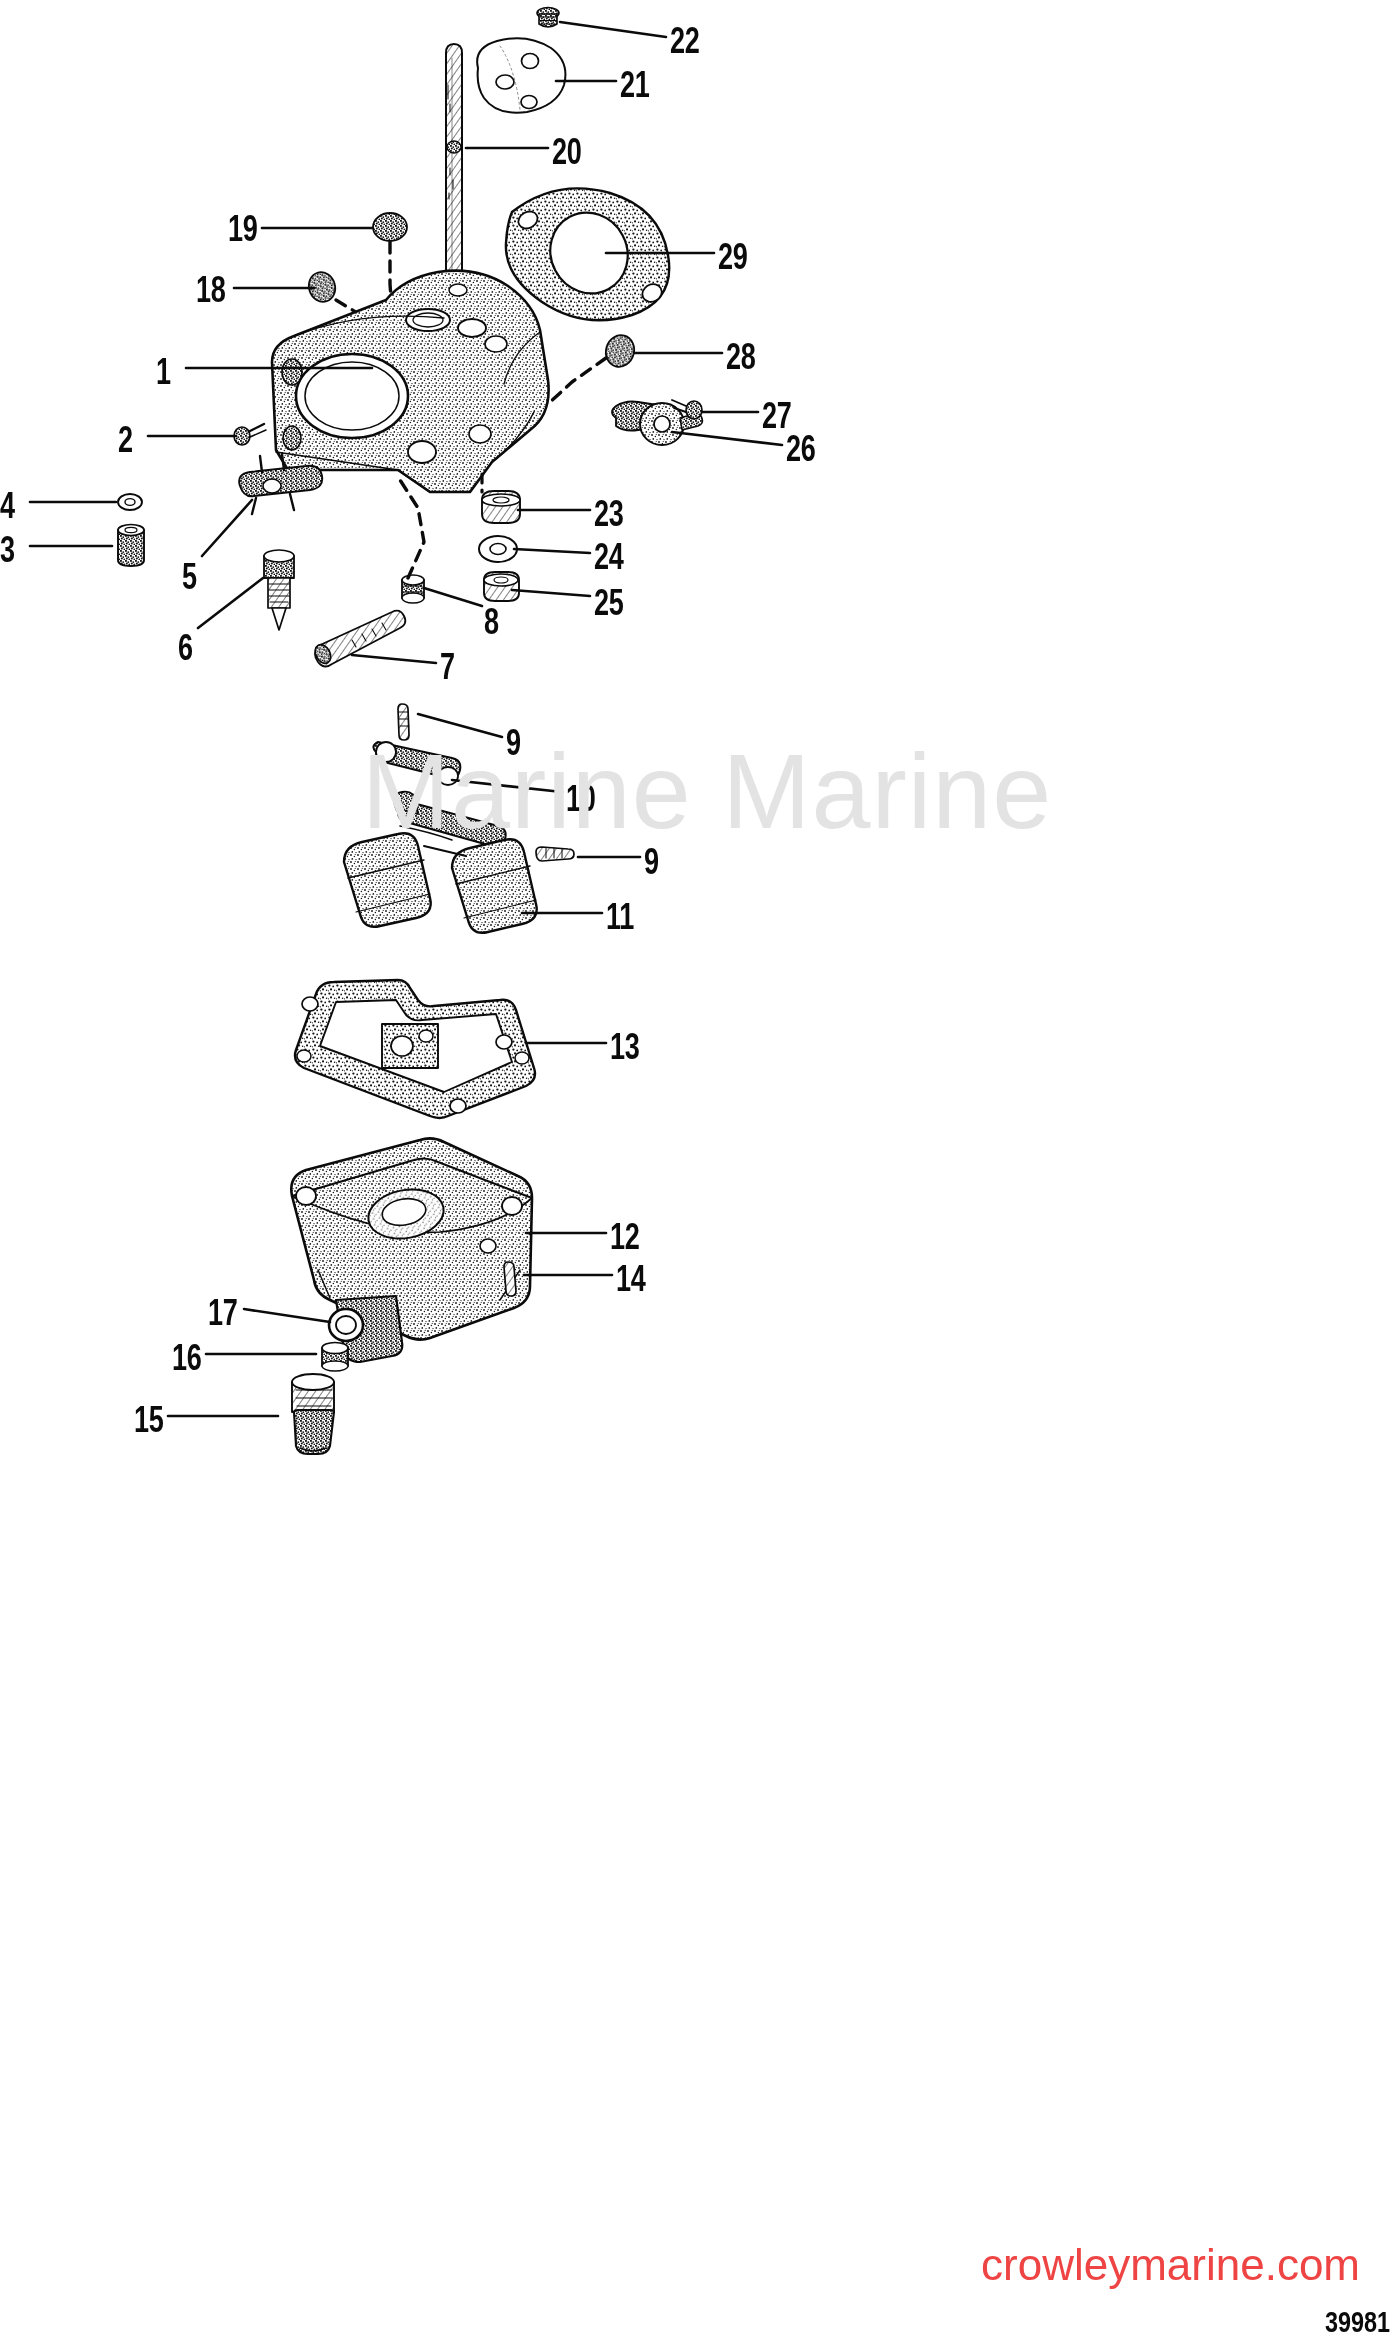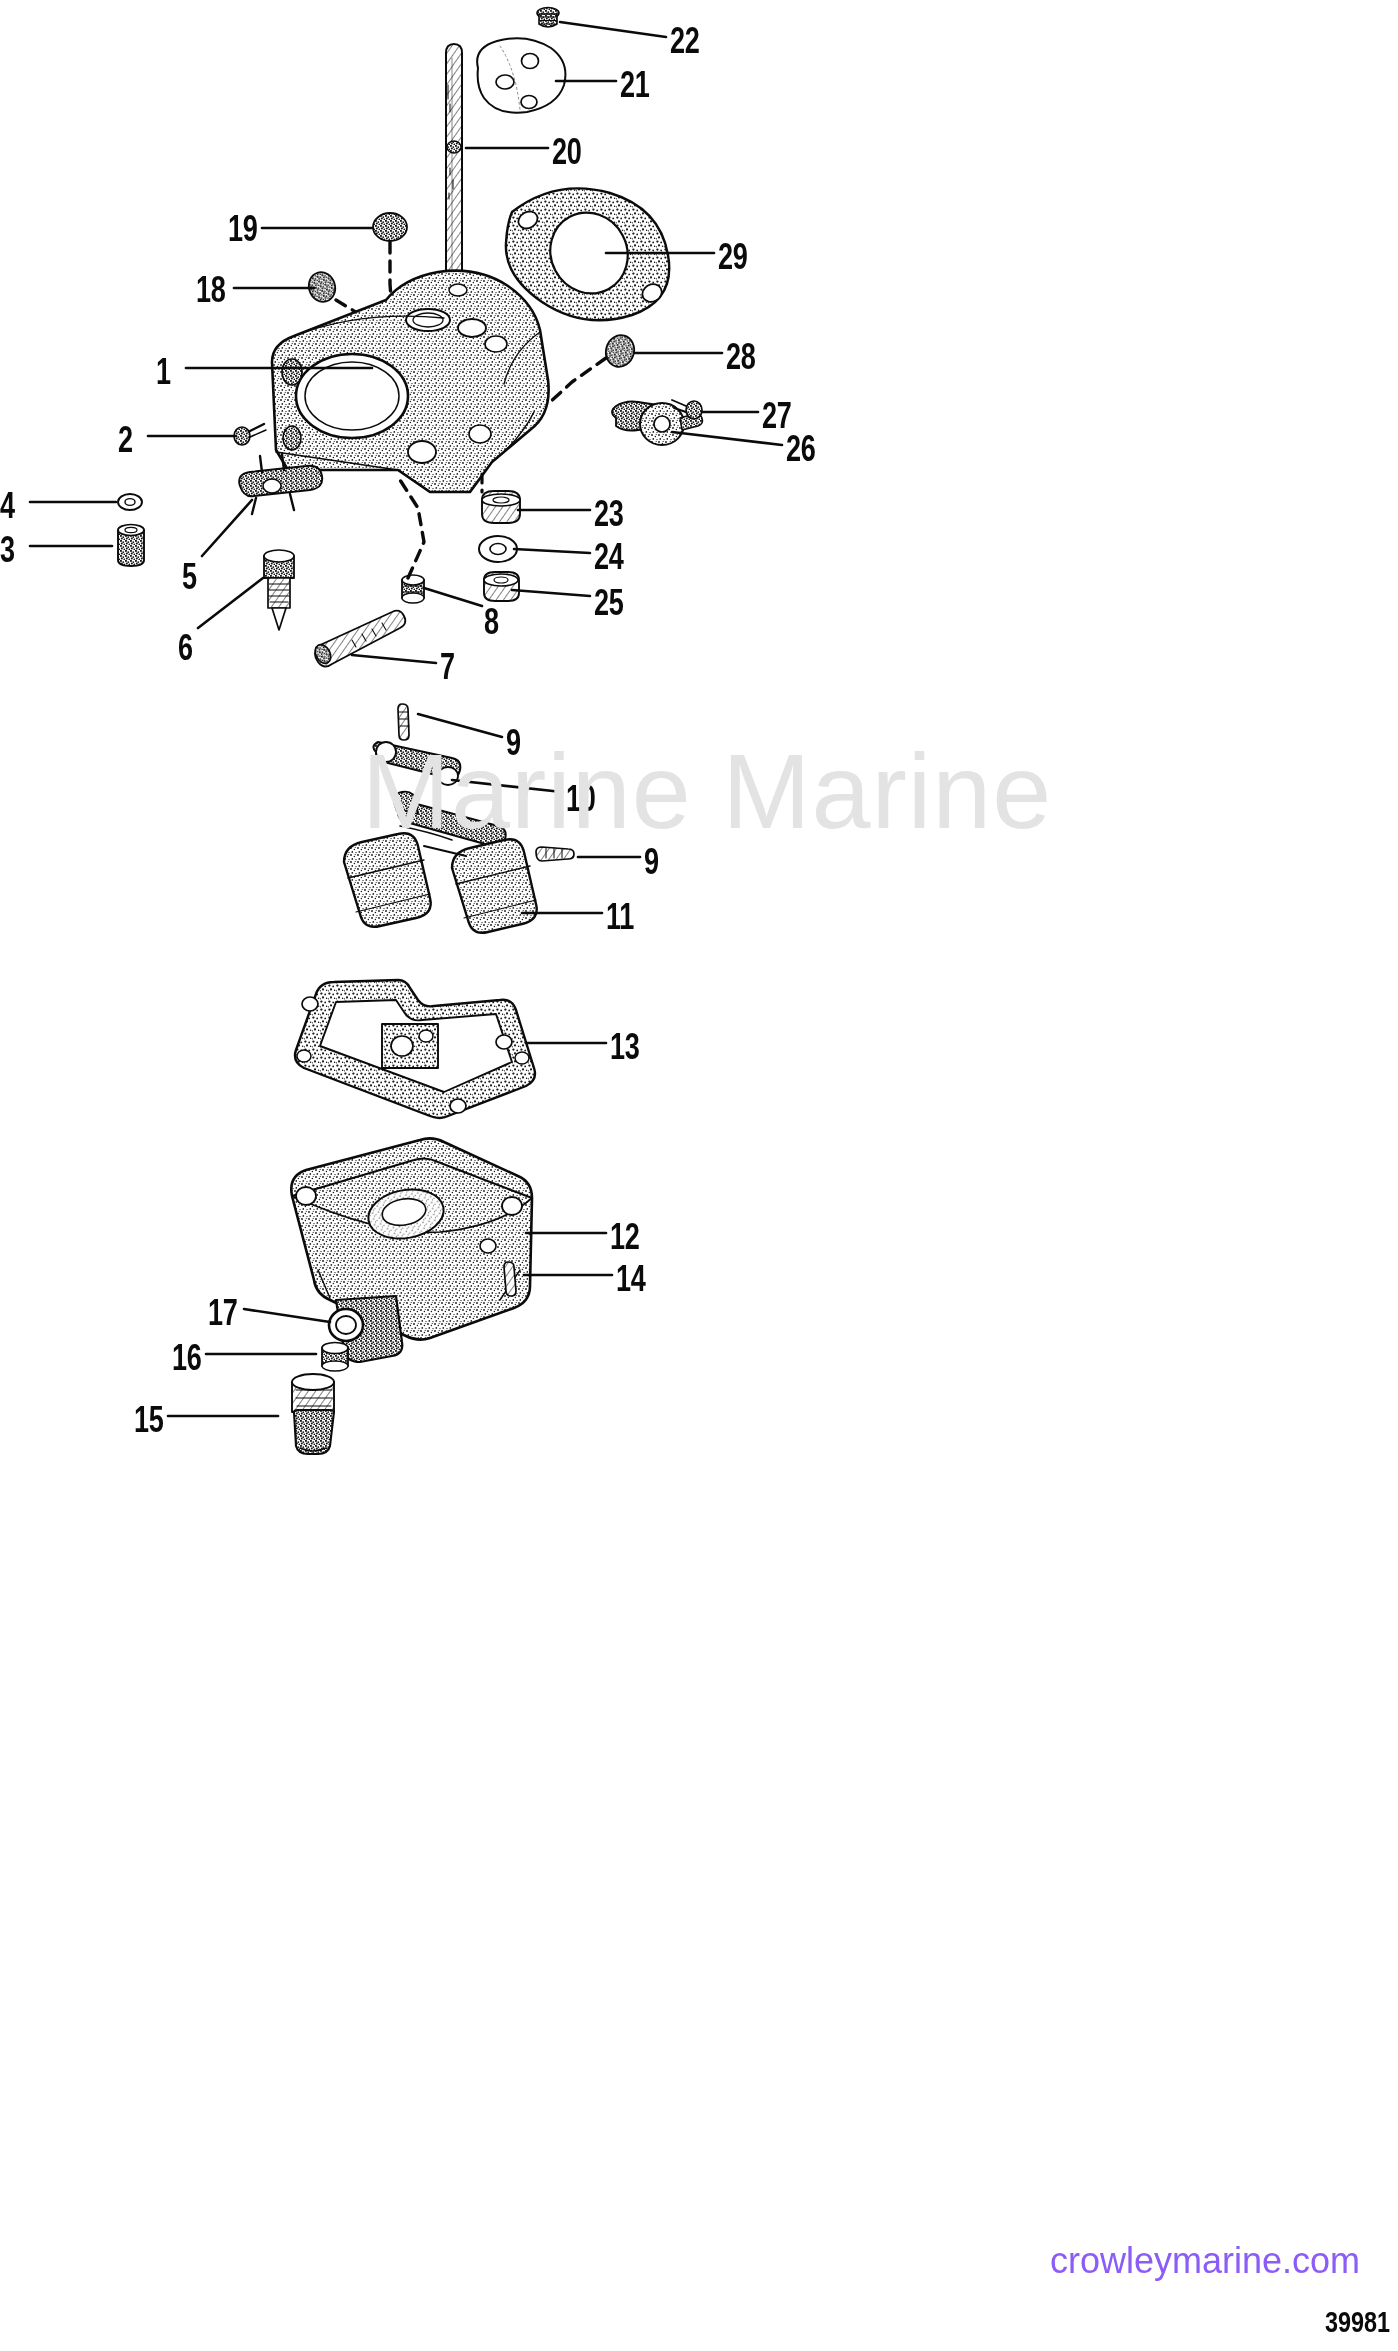--- a/index.html
+++ b/index.html
@@ -40,22 +40,22 @@
     white-space:nowrap;
     user-select:none;
     pointer-events:none;
   }
   
   #site-url{
     position:absolute;
     left:0;top:2240px;width:1360px;
     text-align:right;
     font-family:"Liberation Sans", sans-serif;
-    font-size:36px;
-    color:#8b5cf6;
+    font-size:44px;
+    color:#ef4444;
     letter-spacing:0px;
     white-space:nowrap;
   }
   #sheet-number{
     position:absolute;
     left:0;top:2305px;width:1390px;
     text-align:right;
     font-family:"Liberation Sans", sans-serif;
     font-weight:700;
     font-size:30px;

